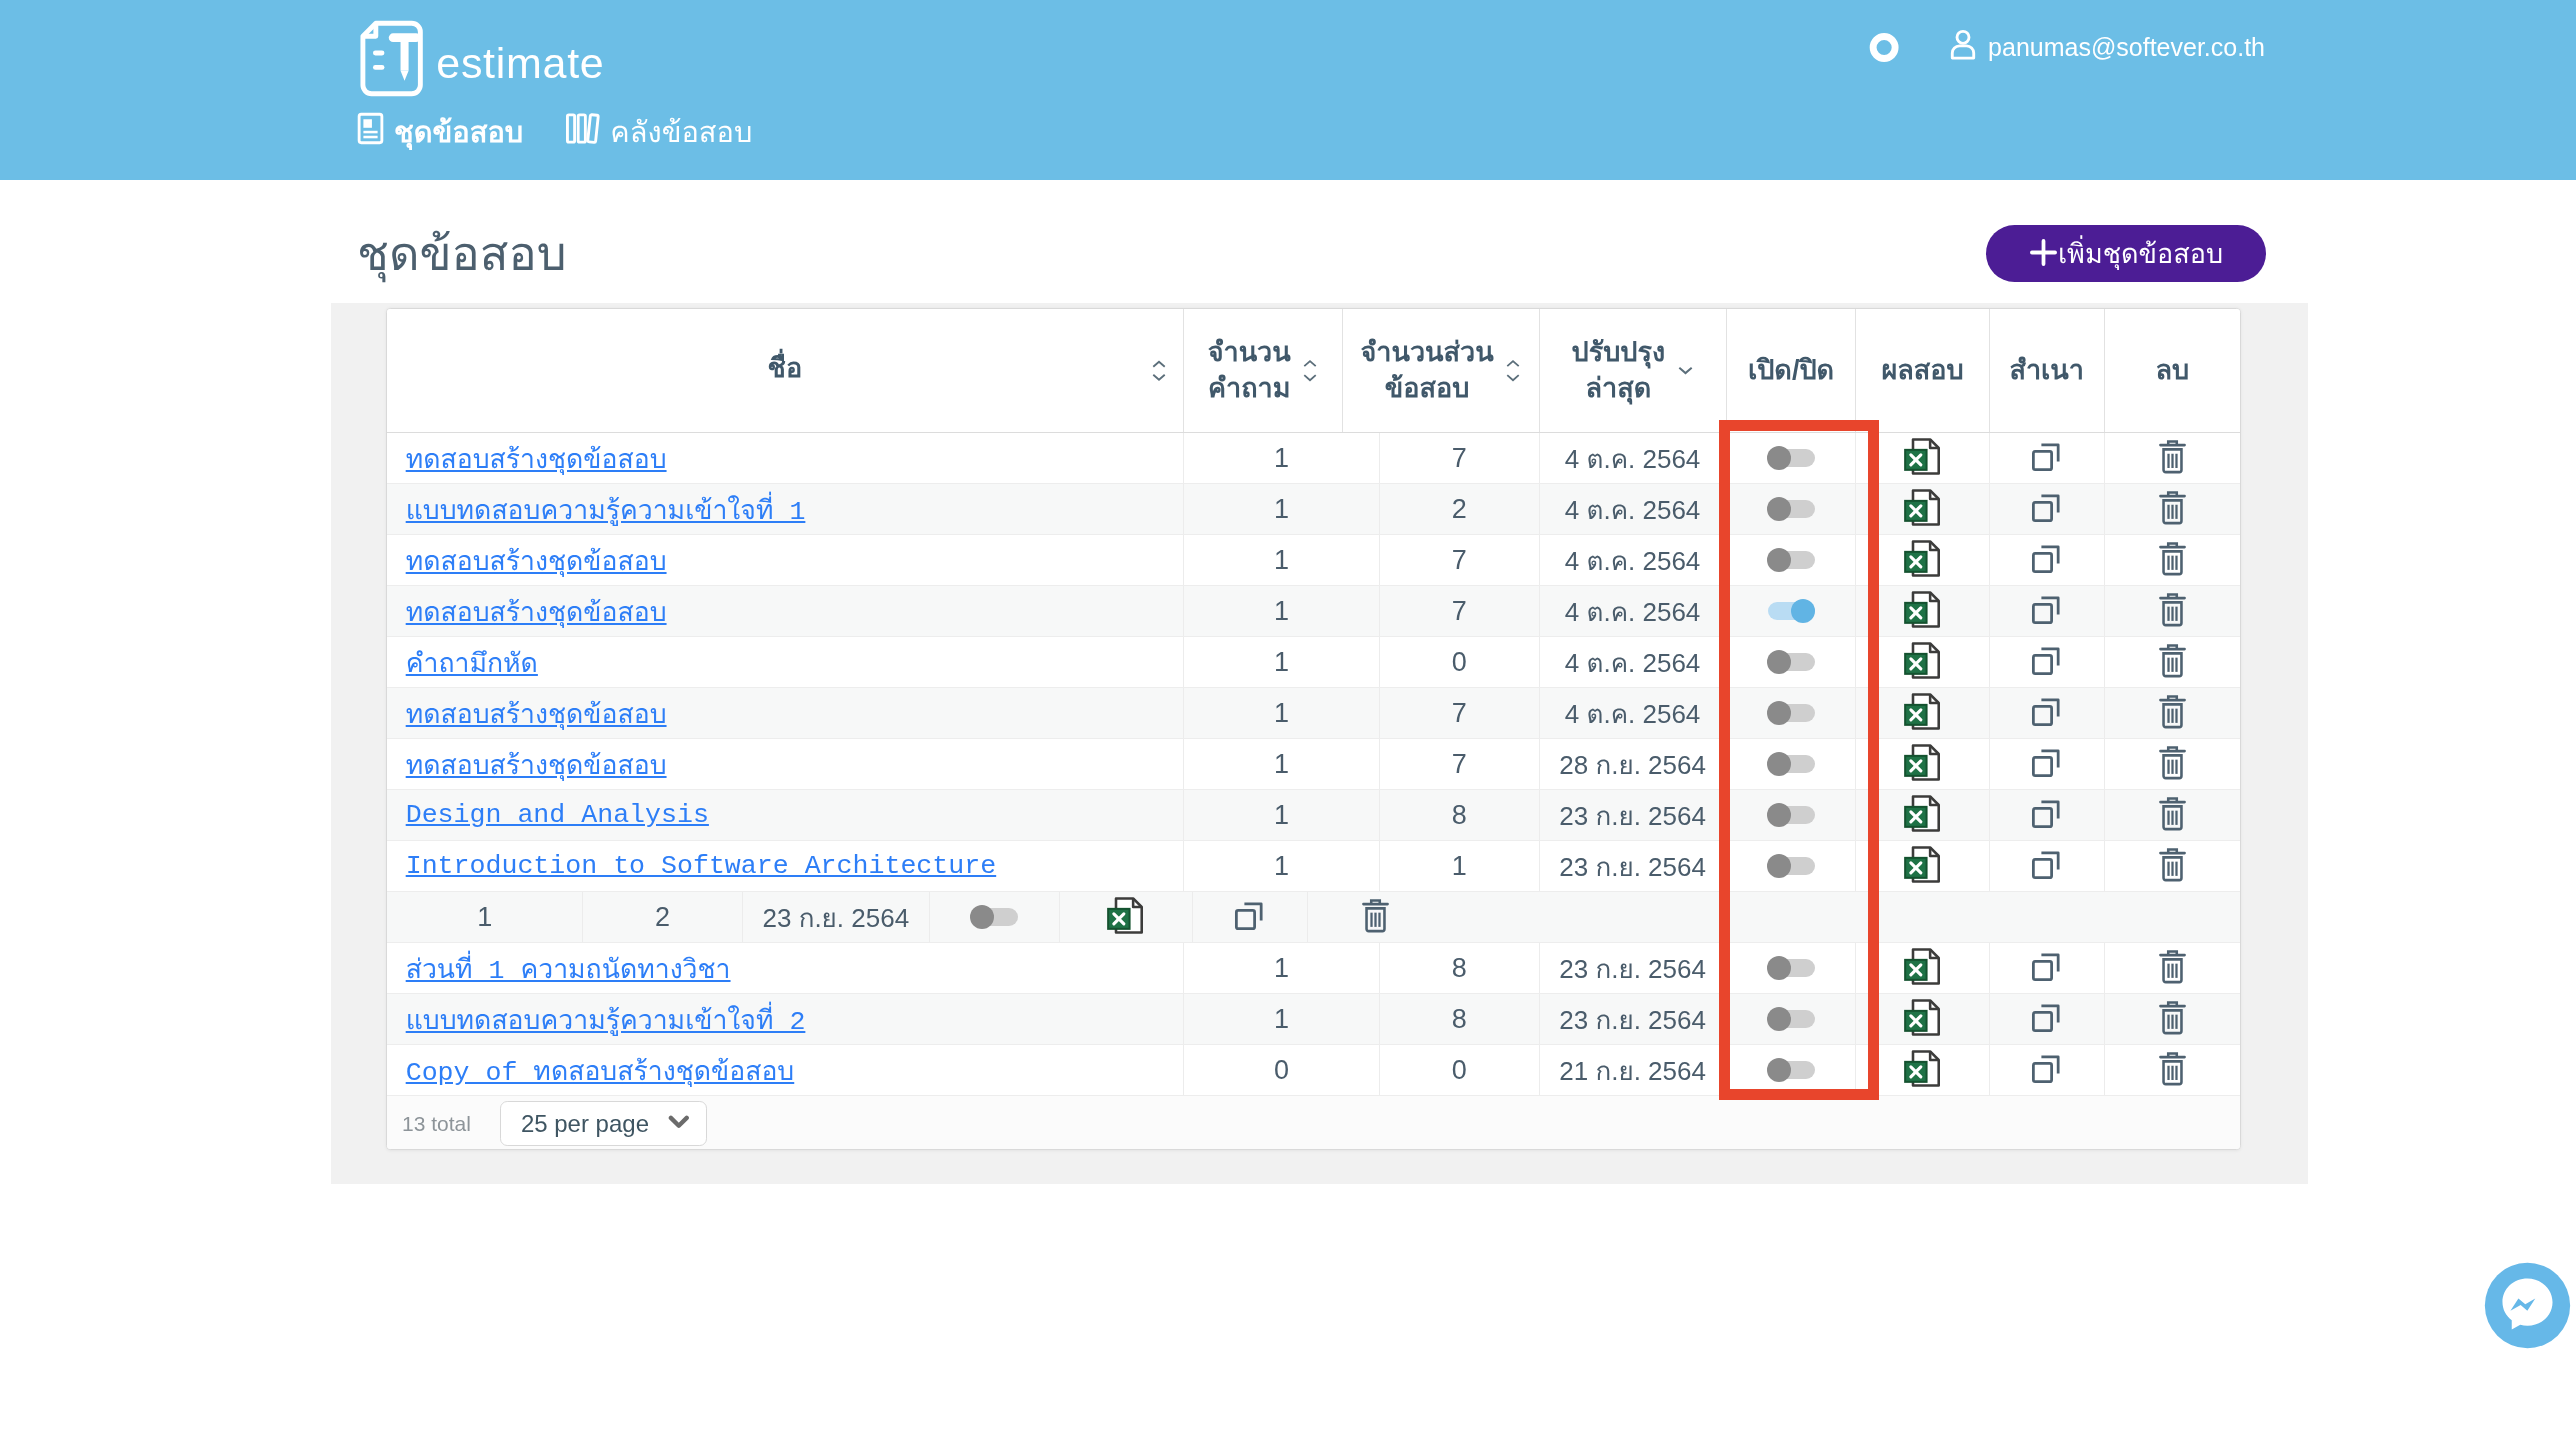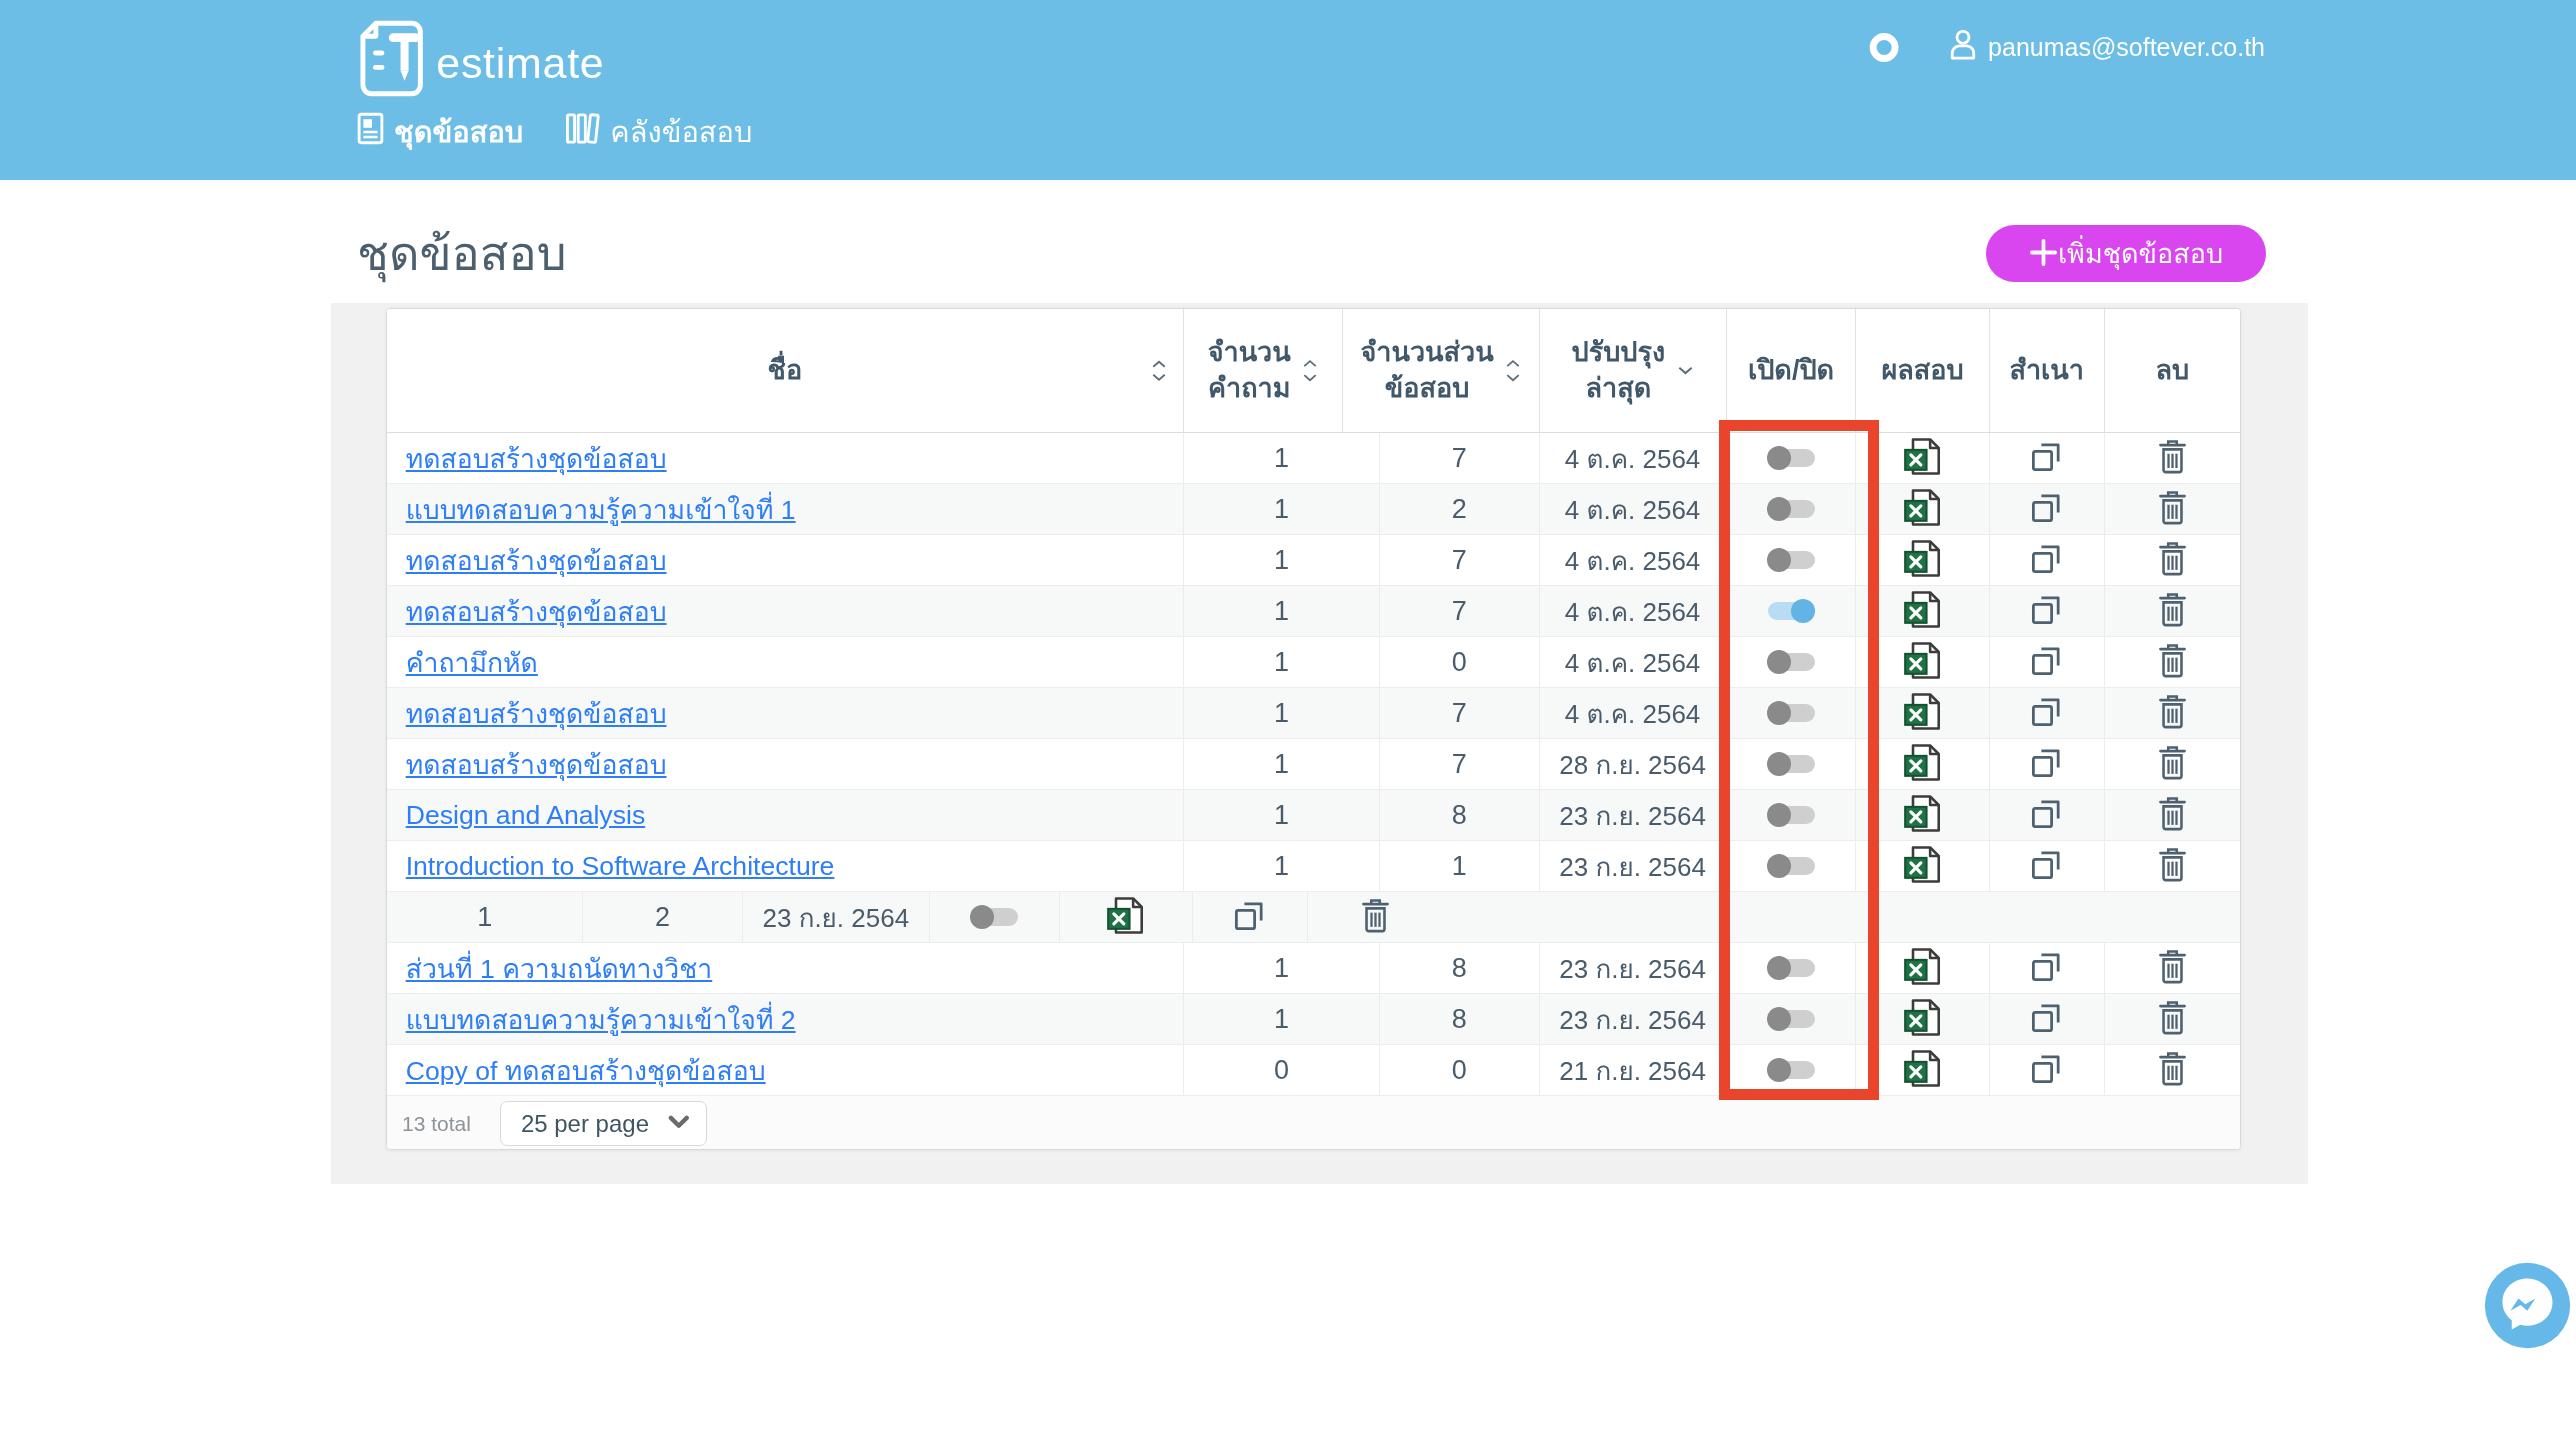--- a/index.html
+++ b/index.html
@@ -12,39 +12,39 @@
   .brand-text{color:#ffffff;font-size:43px;font-weight:400;letter-spacing:0.7px;margin-left:4.3px;margin-top:10px;}
   .mainnav{position:absolute;left:357px;top:108px;display:flex;align-items:center;gap:42px;height:47px;}
   .nav-item{display:flex;align-items:center;gap:10px;color:#ffffff;font-size:29px;cursor:pointer;}
   .nav-item.active{font-weight:700;}
   .user-cluster{position:absolute;top:26px;right:311px;display:flex;align-items:center;gap:18.7px;height:43px;}
   .ring-wrap{margin-right:27px;display:flex;align-items:center;}
   .user-email{color:#ffffff;font-size:25px;display:flex;align-items:center;gap:10px;}
 
   
   .page-title{position:absolute;left:357px;top:216px;font-size:47px;font-weight:500;color:#4c5f6e;}
-  .add-btn{position:absolute;left:1986px;top:225px;width:280px;height:57px;background:#d946ef;border:none;
+  .add-btn{position:absolute;left:1986px;top:225px;width:280px;height:57px;background:#4c1d95;border:none;
            border-radius:29px;display:flex;align-items:center;justify-content:center;gap:0;cursor:pointer;}
   .add-btn .lbl{color:#ffffff;font-size:27px;}
 
   
   .panel{position:absolute;left:331px;top:303px;width:1977px;height:881px;background:#f1f1f1;}
   .card{position:absolute;left:386px;top:308px;width:1855px;height:842px;background:#ffffff;
         border:0.7px solid #d9d9d9;border-radius:4.3px;box-sizing:border-box;box-shadow:0 0.7px 3.6px rgba(0,0,0,.06);overflow:hidden;}
 
   .thead{display:flex;height:124px;border-bottom:0.7px solid #dcdcdc;box-sizing:border-box;background:#ffffff;}
   .th{position:relative;display:flex;align-items:center;justify-content:center;border-right:0.7px solid #e2e2e2;box-sizing:border-box;}
   .th:last-child{border-right:none;}
   .th-label{display:flex;flex-direction:column;align-items:center;line-height:1.3;}
   .th-line{font-size:27px;font-weight:600;color:#40586a;}
   .th-line:empty{display:none;}
   .sort{margin-left:11.5px;display:flex;flex-direction:column;align-items:center;gap:4.3px;}
   .sort-abs{position:absolute;right:16px;top:50%;transform:translateY(-50%);margin-left:0;}
 
-  .col-name{width:43.0%;}
+  .col-name{width:43.0%;font-family:Liberation Mono, monospace;}
   .col-sections{width:10.6%;}
   .col-questions{width:8.6%;}
   .col-updated{width:10.1%;}
   .col-toggle{width:7.0%;}
   .col-results{width:7.2%;}
   .col-copy{width:6.2%;}
   .col-delete{width:7.3%;}
 
   .trow{display:flex;height:51px;border-bottom:0.7px solid #ededed;box-sizing:border-box;background:#ffffff;}
   .trow:nth-child(even){background:#f7f8f8;}

